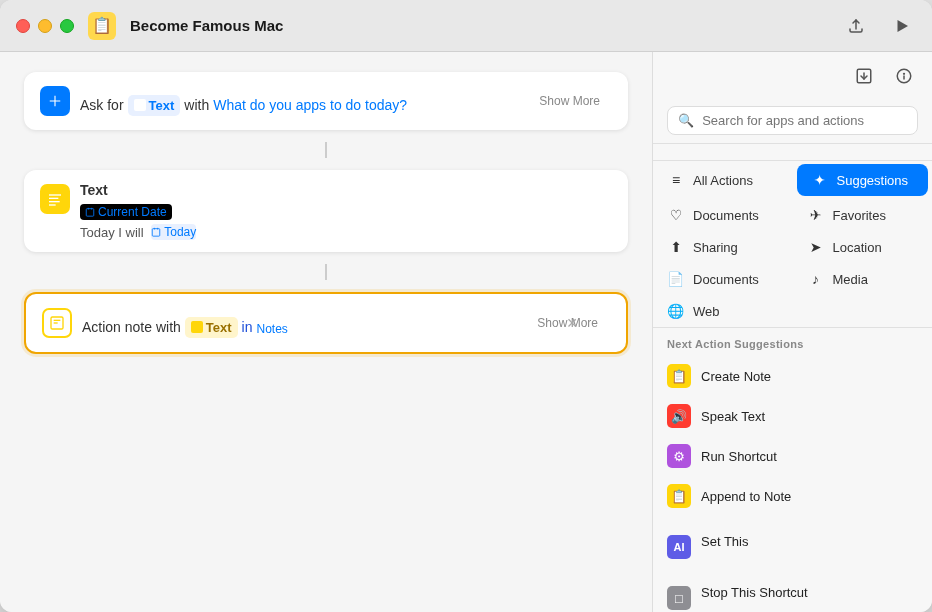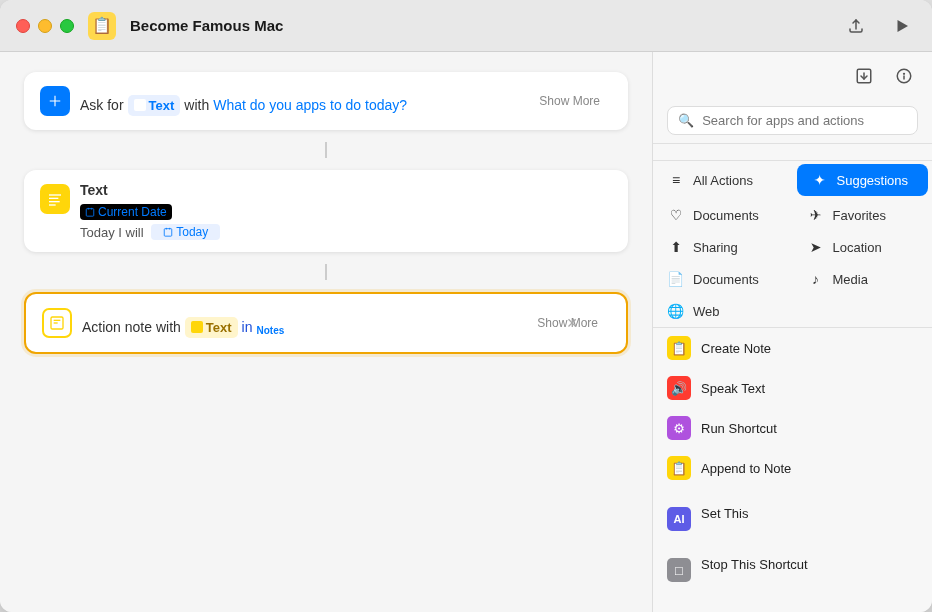--- a/index.html
+++ b/index.html
@@ -206,21 +206,21 @@
       margin-bottom: 4px;
     }
     .today-tag {
       display: inline-flex;
       align-items: center;
       gap: 3px;
       color: #007aff;
       font-size: 12px;
       background: #e8f0ff;
       border-radius: 4px;
-      padding: 1px 12px;
+      padding: 1px 0;
     }
     .divider-line {
       width: 2px;
       height: 16px;
       background: #ccc;
       align-self: center;
       margin: 0 auto;
     }
     
     .right-panel {
@@ -453,21 +453,21 @@
                 <line x1="7" y1="8" x2="17" y2="8"></line>
                 <line x1="7" y1="12" x2="13" y2="12"></line>
               </svg>
           </div>
           <span style="font-size:14px;color:#333;">Action note with</span>
           <span class="tag-yellow">
             <span class="tag-icon-yellow" style="width:12px;height:12px;background:#ffd60a;border-radius:2px;"></span>
             <span>Text</span>
           </span>
           <span style="font-size:14px;color:#1d4ed8;">in</span>
-          <span style="color:#007aff;font-size:10px;font-weight:700;">Notes</span>
+          <span style="color:#007aff;font-size:12px;font-weight:400;">Notes</span>
         </div>
         <span class="show-more">Show More</span>
         <span class="close-btn">✕</span>
       </div>
 
     </div>
 
     <div class="right-panel">
 
       <div class="right-panel-header">
@@ -539,20 +539,21 @@
           <span>Media</span>
         </div>
 
         <div class="cat-item">
           <span class="cat-icon">🌐</span>
           <span>Web</span>
         </div>
       </div>
 
       <div class="suggestions-section">
+        <div class="suggestions-title">Next Action Suggestions</div>
 
         <div class="suggestion-item">
           <div class="sugg-icon sugg-icon-yellow">📋</div>
           <span>Create Note</span>
         </div>
         <div class="suggestion-item">
           <div class="sugg-icon sugg-icon-red">🔊</div>
           <span>Speak Text</span>
         </div>
         <div class="suggestion-item">

